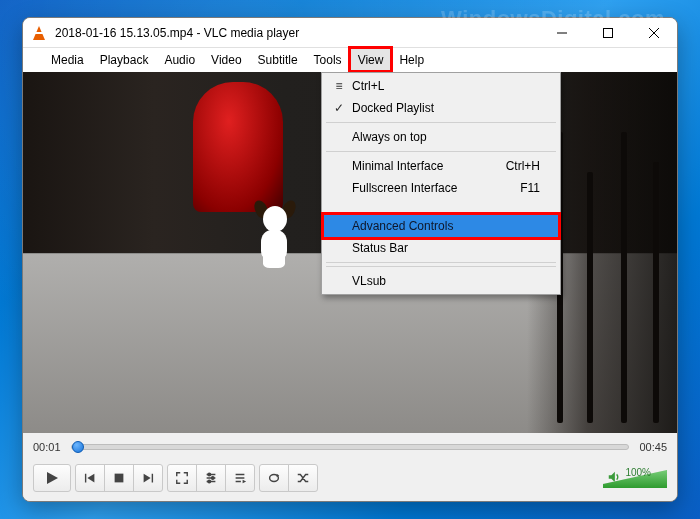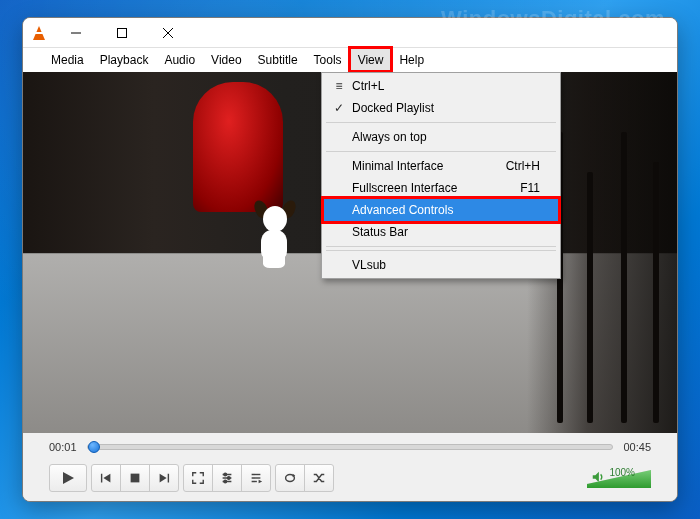--- a/index.html
+++ b/index.html
@@ -196,40 +196,41 @@
   .dd-row .label { flex: 1; }
   .dd-row .accel { color: #000; text-align: right; }
   .dd-row .prefix {
     position: absolute;
     left: 6px; width: 18px;
     text-align: center;
     color: #303030;
   }
   .dd-row.highlighted {
     background: #2d89e5;
-    color: #ffffff;
+    color: #0f172a;
     outline: 3px solid #ff0000;
     outline-offset: 0;
+    margin-top: 16px;
   }
   .dd-row .submenu-arrow {
     position: absolute;
     right: 8px;
     width: 0; height: 0;
     border-top: 4px solid transparent;
     border-bottom: 4px solid transparent;
     border-left: 4px solid #000;
   }
   .dd-sep {
     height: 1px;
     margin: 3px 2px;
     background: #d0d0d0;
   }
   .bottom-panel {
     background: #f0f0f0;
-    padding: 4px 26px 6px;
+    padding: 4px 10px 6px;
   }
   .time-row {
     display: flex;
     align-items: center;
     gap: 10px;
     height: 20px;
   }
   .time-row .t { color: #333; font-size: 11px; }
   .seek {
     flex: 1; height: 6px;
@@ -297,20 +298,21 @@
 <div class="wallpaper-curve"></div>
 <div class="watermark">WindowsDigital.com</div>
 
 <div class="window">
 
   <div class="titlebar">
     <div class="vlc-icon">
       <div class="cone"></div>
         <div class="stripe"></div>
     </div>
+    <div class="title-text">2018-01-16 15.13.05.mp4 - VLC media player</div>
     <div class="win-controls">
       <div class="win-btn">
         <svg viewBox="0 0 10 10">
             <line x1="0" y1="5" x2="10" y2="5" stroke="#000" stroke-width="1"></line>
           </svg>
       </div>
       <div class="win-btn">
         <svg viewBox="0 0 10 10">
             <rect x="0.5" y="0.5" width="9" height="9" fill="none" stroke="#000" stroke-width="1"></rect>
           </svg>

